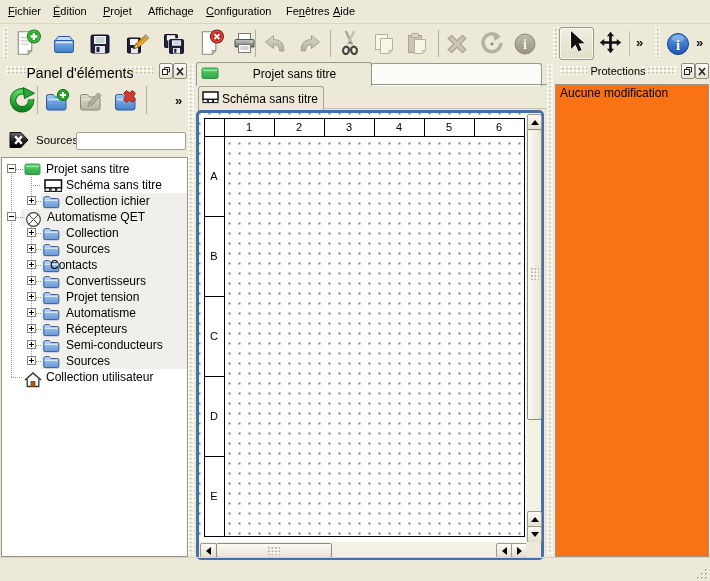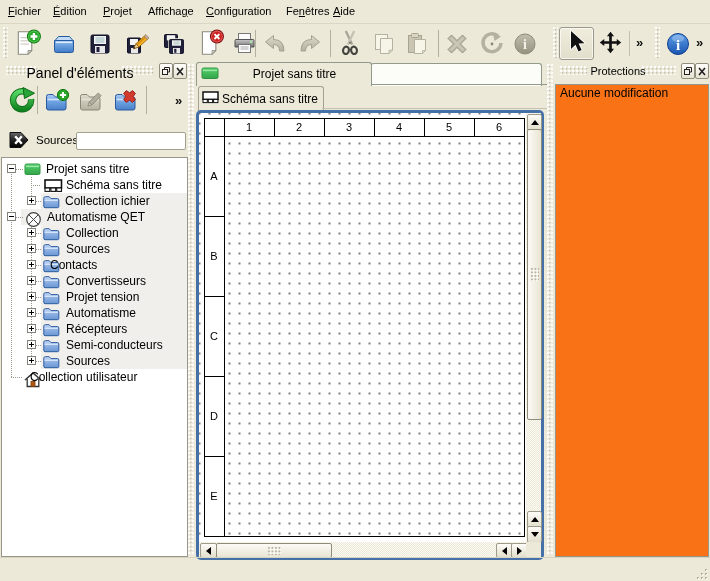--- a/index.html
+++ b/index.html
@@ -451,21 +451,21 @@
   <span class="trow" style="left:45px;top:51px;">Automatisme QET</span>
   <span class="trow" style="left:64px;top:67px;">Collection</span>
   <span class="trow" style="left:64px;top:83px;">Sources</span>
   <span class="trow" style="left:48px;top:99px;">Contacts</span>
   <span class="trow" style="left:64px;top:115px;">Convertisseurs</span>
   <span class="trow" style="left:64px;top:131px;">Projet tension</span>
   <span class="trow" style="left:64px;top:147px;">Automatisme</span>
   <span class="trow" style="left:64px;top:163px;">Récepteurs</span>
   <span class="trow" style="left:64px;top:179px;">Semi-conducteurs</span>
   <span class="trow" style="left:64px;top:195px;">Sources</span>
-  <span class="trow" style="left:28px;top:211px;">Collection utilisateur</span>
+  <span class="trow" style="left:44px;top:211px;">Collection utilisateur</span>
  </div>
 </div>
 
 <div id="center">
 
  <div class="abs stip" style="left:188px;top:64px;width:6px;height:490px;background-color:#f0ede0;"></div>
  <div class="abs stip" style="left:547px;top:64px;width:6px;height:490px;background-color:#f0ede0;"></div>
 
  <div class="abs" style="left:370px;top:63px;width:170px;height:22px;background:#fcfcf9;border:1px solid #919b8c;border-bottom:none;border-radius:4px 3px 0 0;"></div>
  <div class="abs" style="left:370px;top:84px;width:177px;height:1px;background:#919b8c;"></div>

